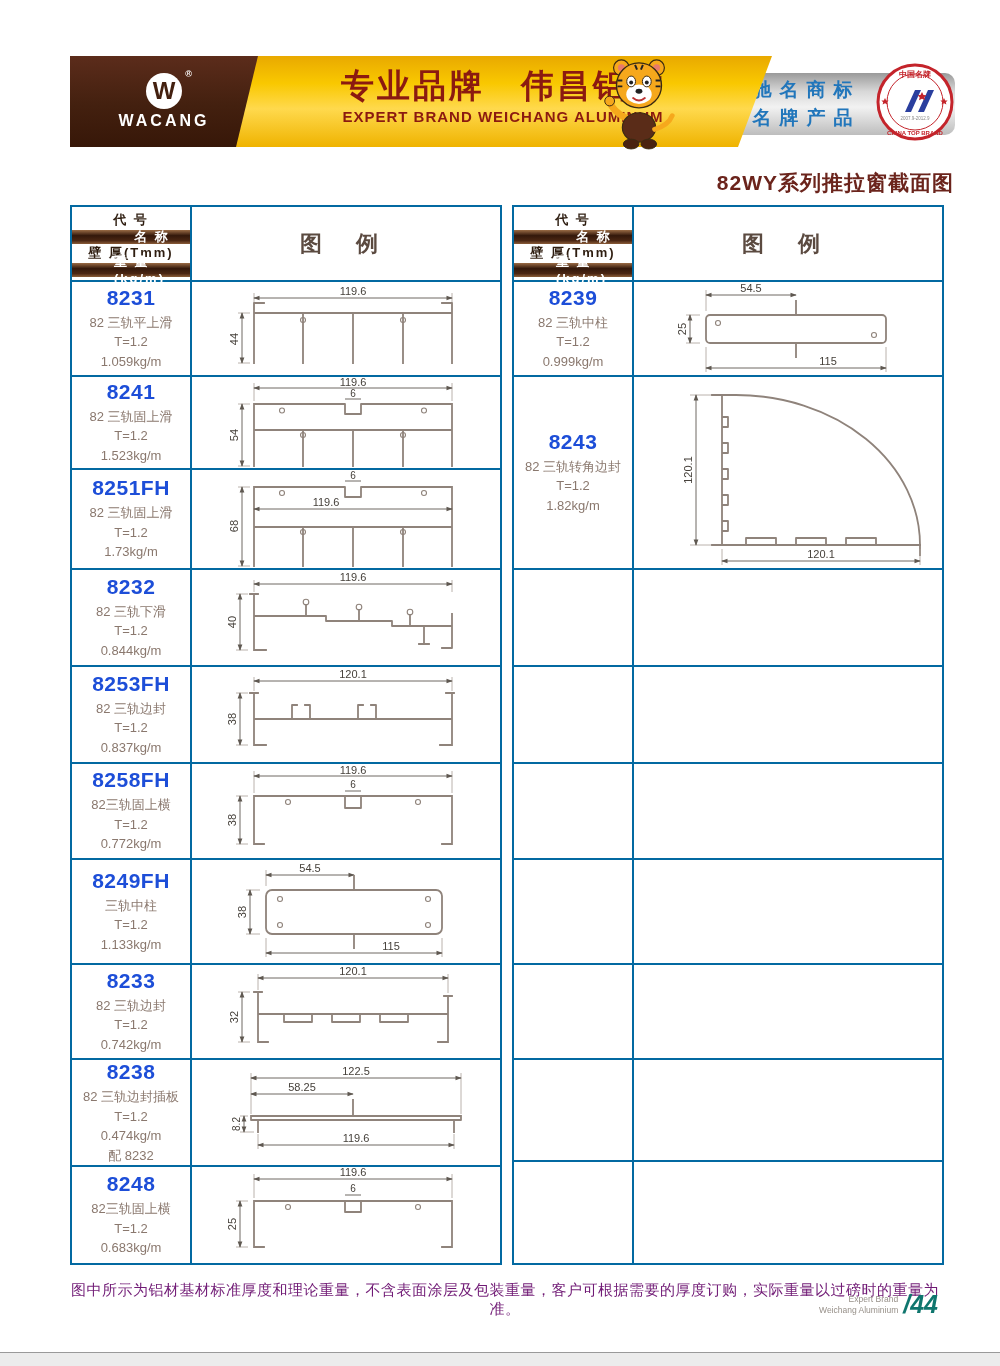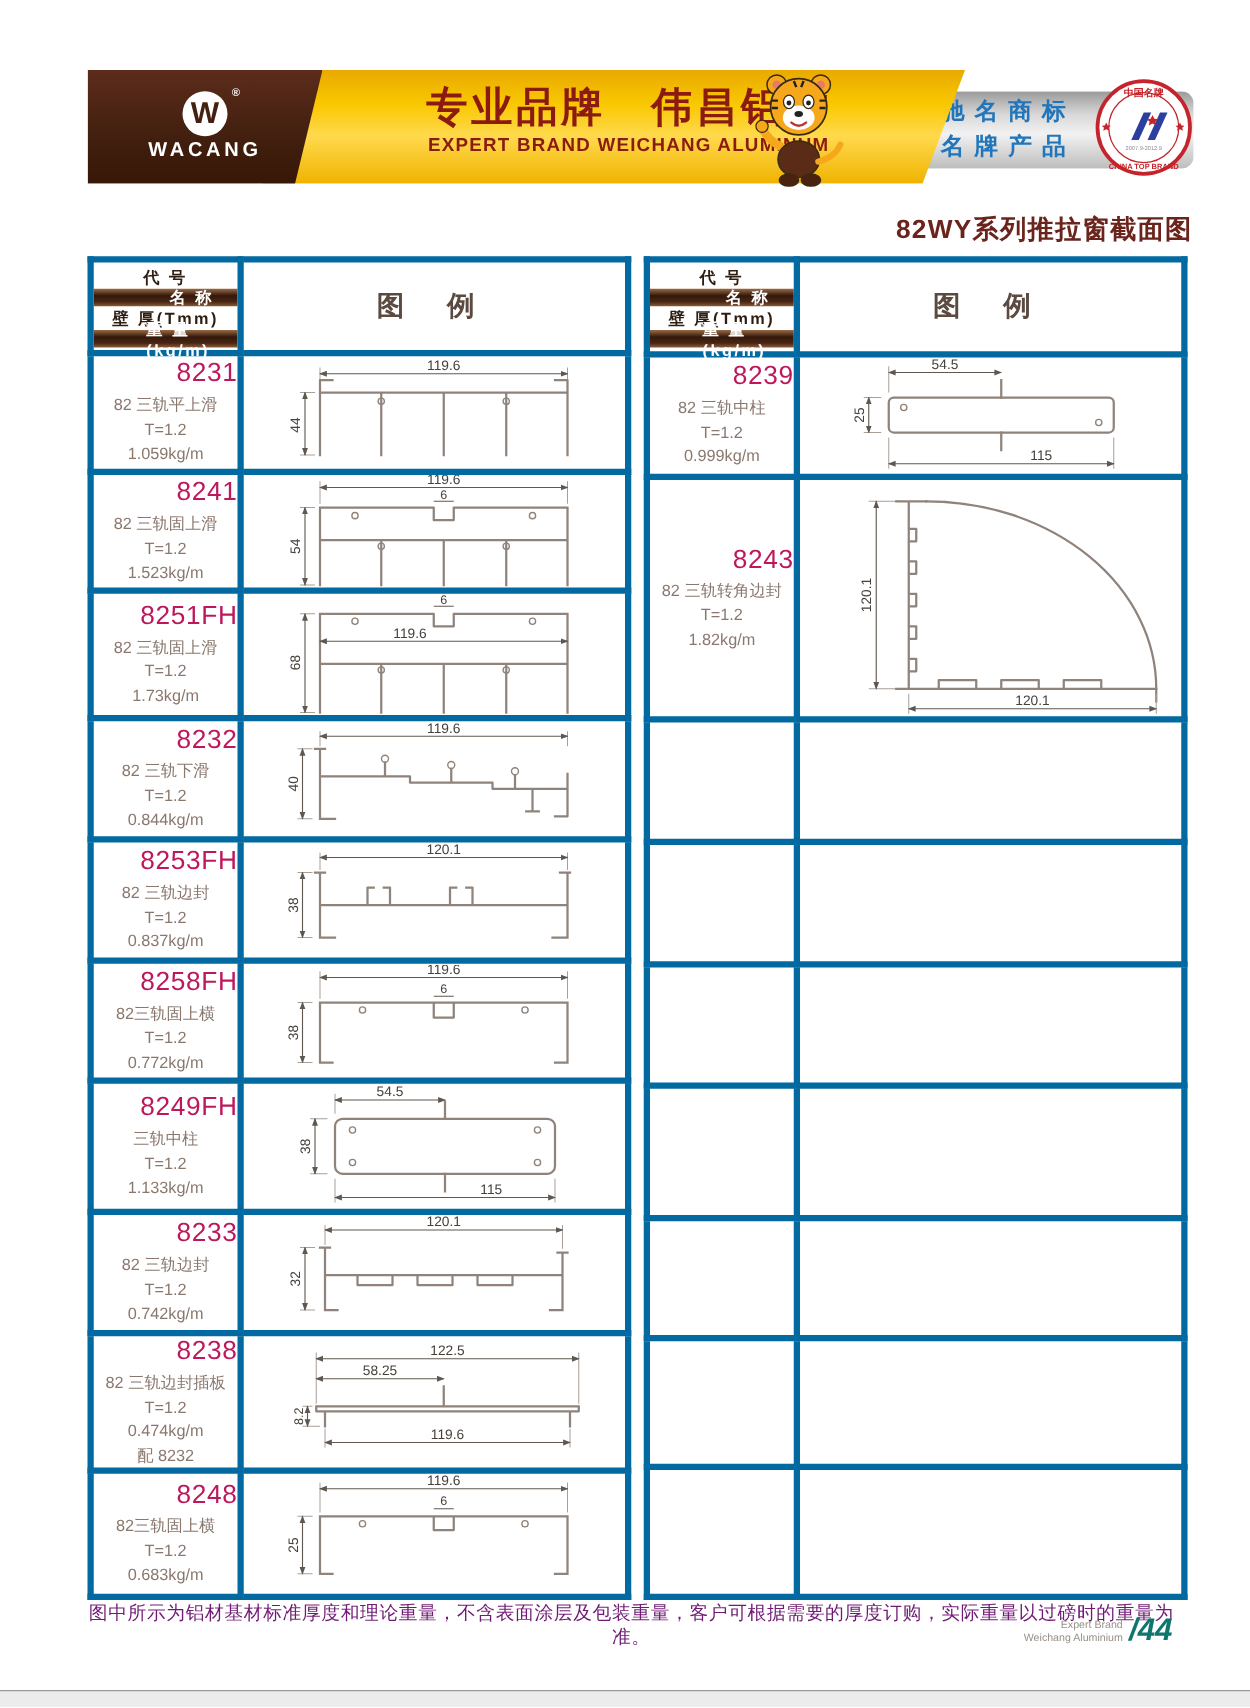--- a/index.html
+++ b/index.html
@@ -30,30 +30,30 @@
   .seal{position:absolute;right:0;top:6px;width:80px;height:80px;z-index:4;}
   .tiger{position:absolute;left:524px;top:-4px;width:88px;height:100px;z-index:3;}
 
   
   .page-title{position:absolute;top:169px;right:46px;font-size:21px;font-weight:bold;
     color:#6b241c;letter-spacing:1px;}
 
   
   .tables{position:absolute;left:70px;top:205px;width:870px;display:flex;gap:10px;}
   table.ptable{border-collapse:collapse;table-layout:fixed;width:430px;}
-  table.ptable td{border:5px solid #0369a1;padding:0;vertical-align:middle;}
+  table.ptable td{border:2px solid #0369a1;padding:0;vertical-align:middle;}
   col.c1{width:120px;} col.c2{width:310px;}
   td.hdr{padding:0;}
   .band{height:19px;display:flex;align-items:center;justify-content:center;
     font-size:13px;font-weight:bold;color:#2e1d10;letter-spacing:2px;}
   .band.brown{height:14px;color:#fff;
     background:linear-gradient(180deg,#9a6b45 0%,#33180b 40%,#4a2613 75%,#8a5c38 100%);padding-left:42px;}
   .legend-cell{text-align:center;font-size:22px;color:#5b4a40;letter-spacing:14px;font-weight:bold;}
   td.info{text-align:center;}
-  .code{font-size:21px;font-weight:normal;color:#be185d;margin-bottom:3px;letter-spacing:0.5px;text-align:right;}
+  .code{font-size:21px;font-weight:bold;color:#1d4ed8;margin-bottom:3px;letter-spacing:0.5px;}
   .sub{font-size:13px;color:#8a786e;line-height:1.5;}
   td.fig{}
   td.fig svg{display:block;margin:0 auto;}
 
   
   .p{fill:none;stroke:#8f837b;stroke-width:1.8;stroke-linejoin:round;stroke-linecap:square;}
   .b{fill:none;stroke:#8f837b;stroke-width:1.1;}
   .d{stroke:#5f5851;stroke-width:0.9;}
   .e{stroke:#a89f97;stroke-width:0.8;}
   .dt{font-family:"Liberation Sans",sans-serif;font-size:11px;fill:#46413b;}

